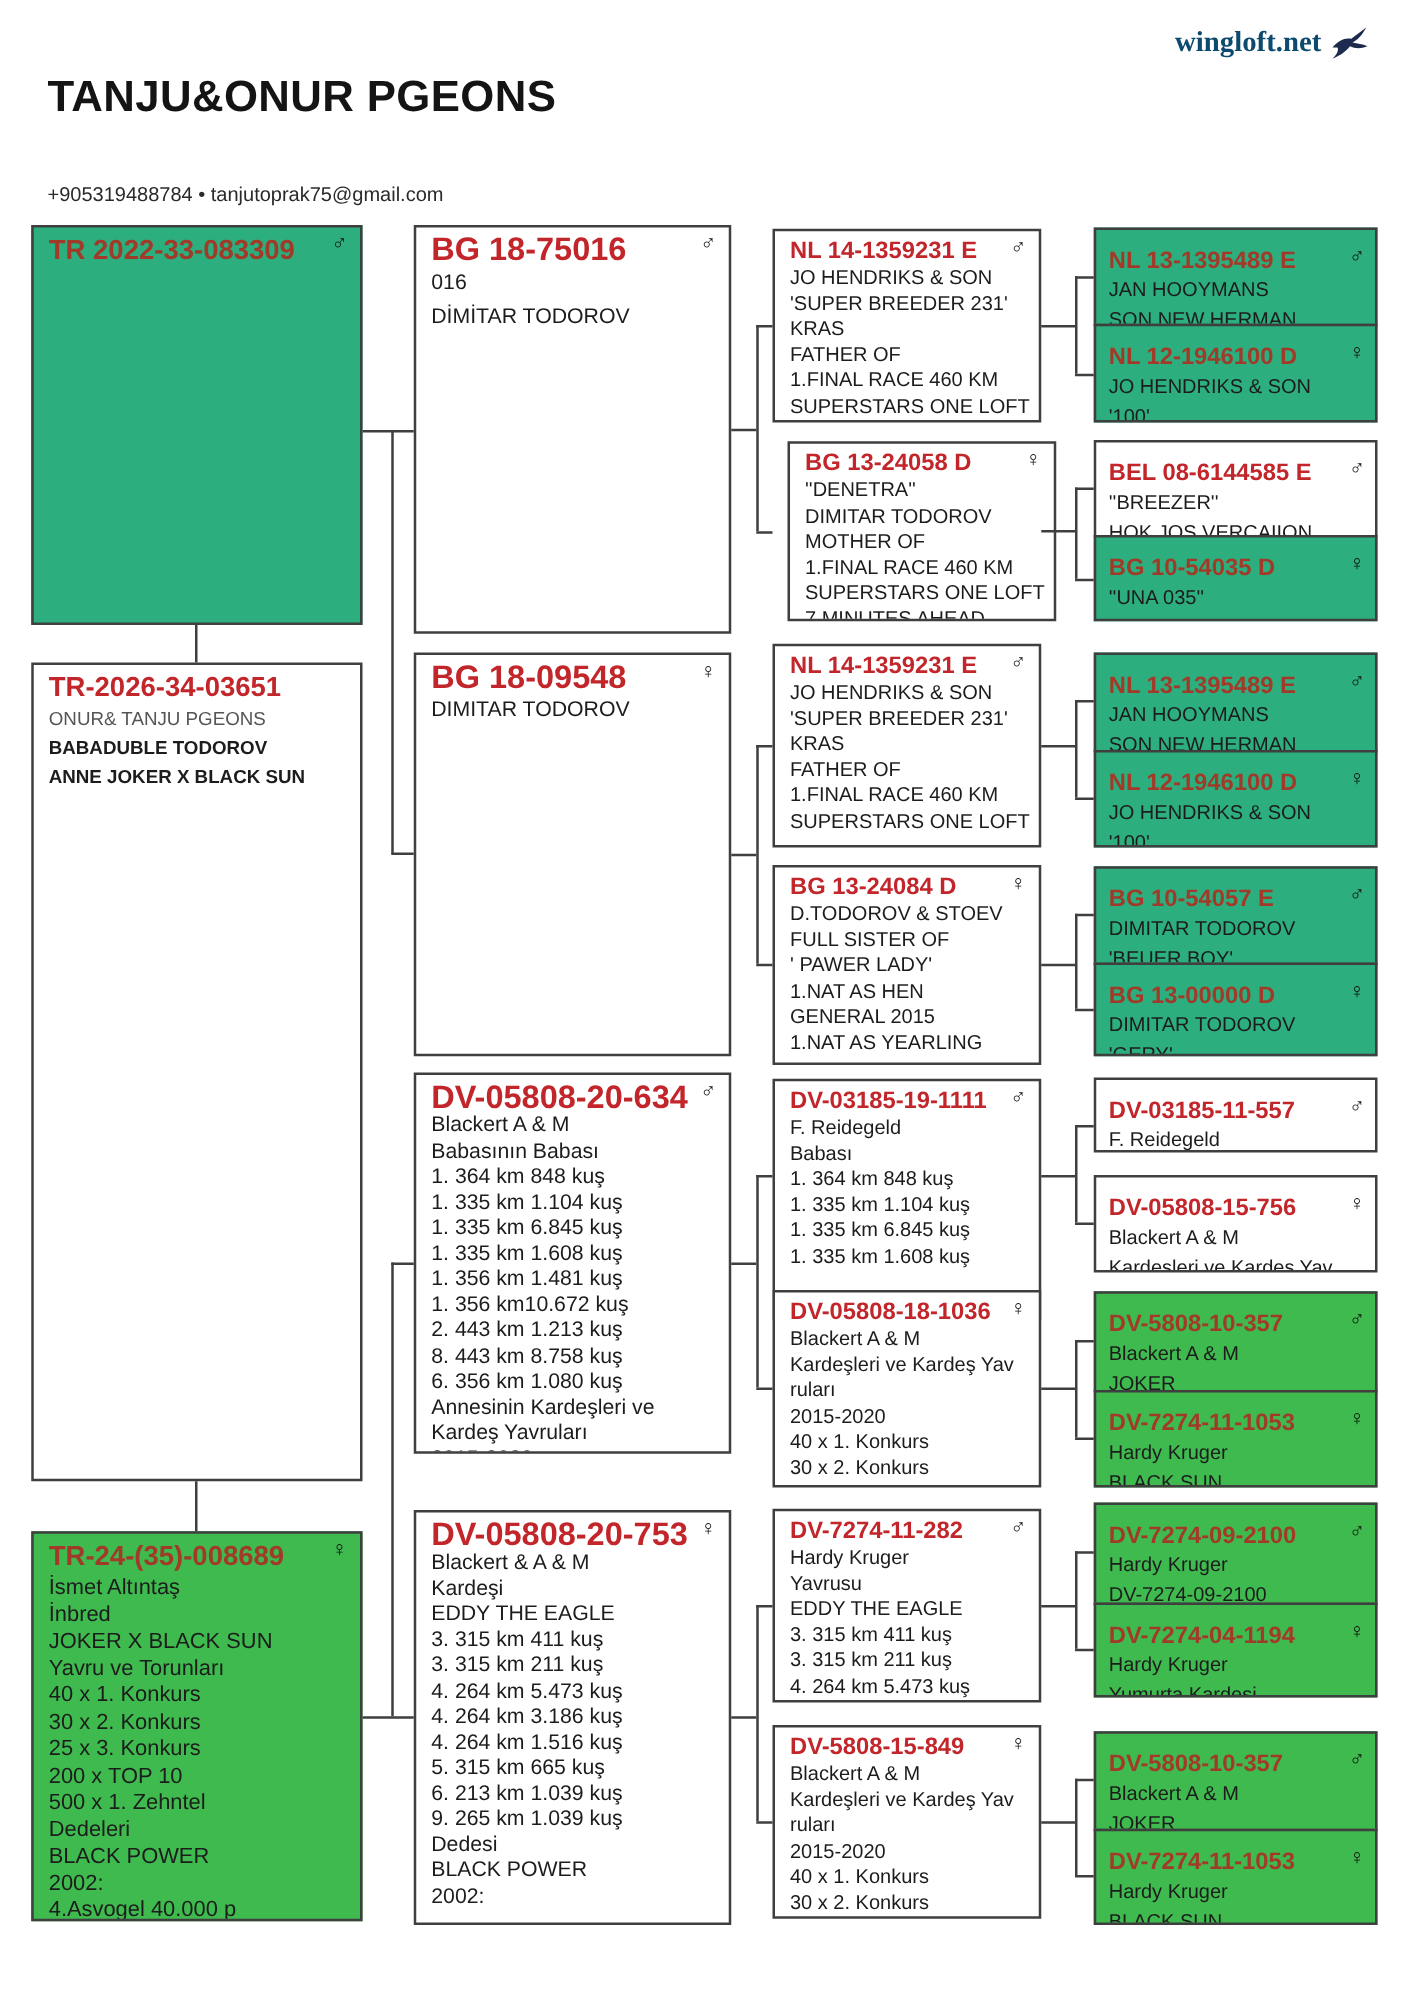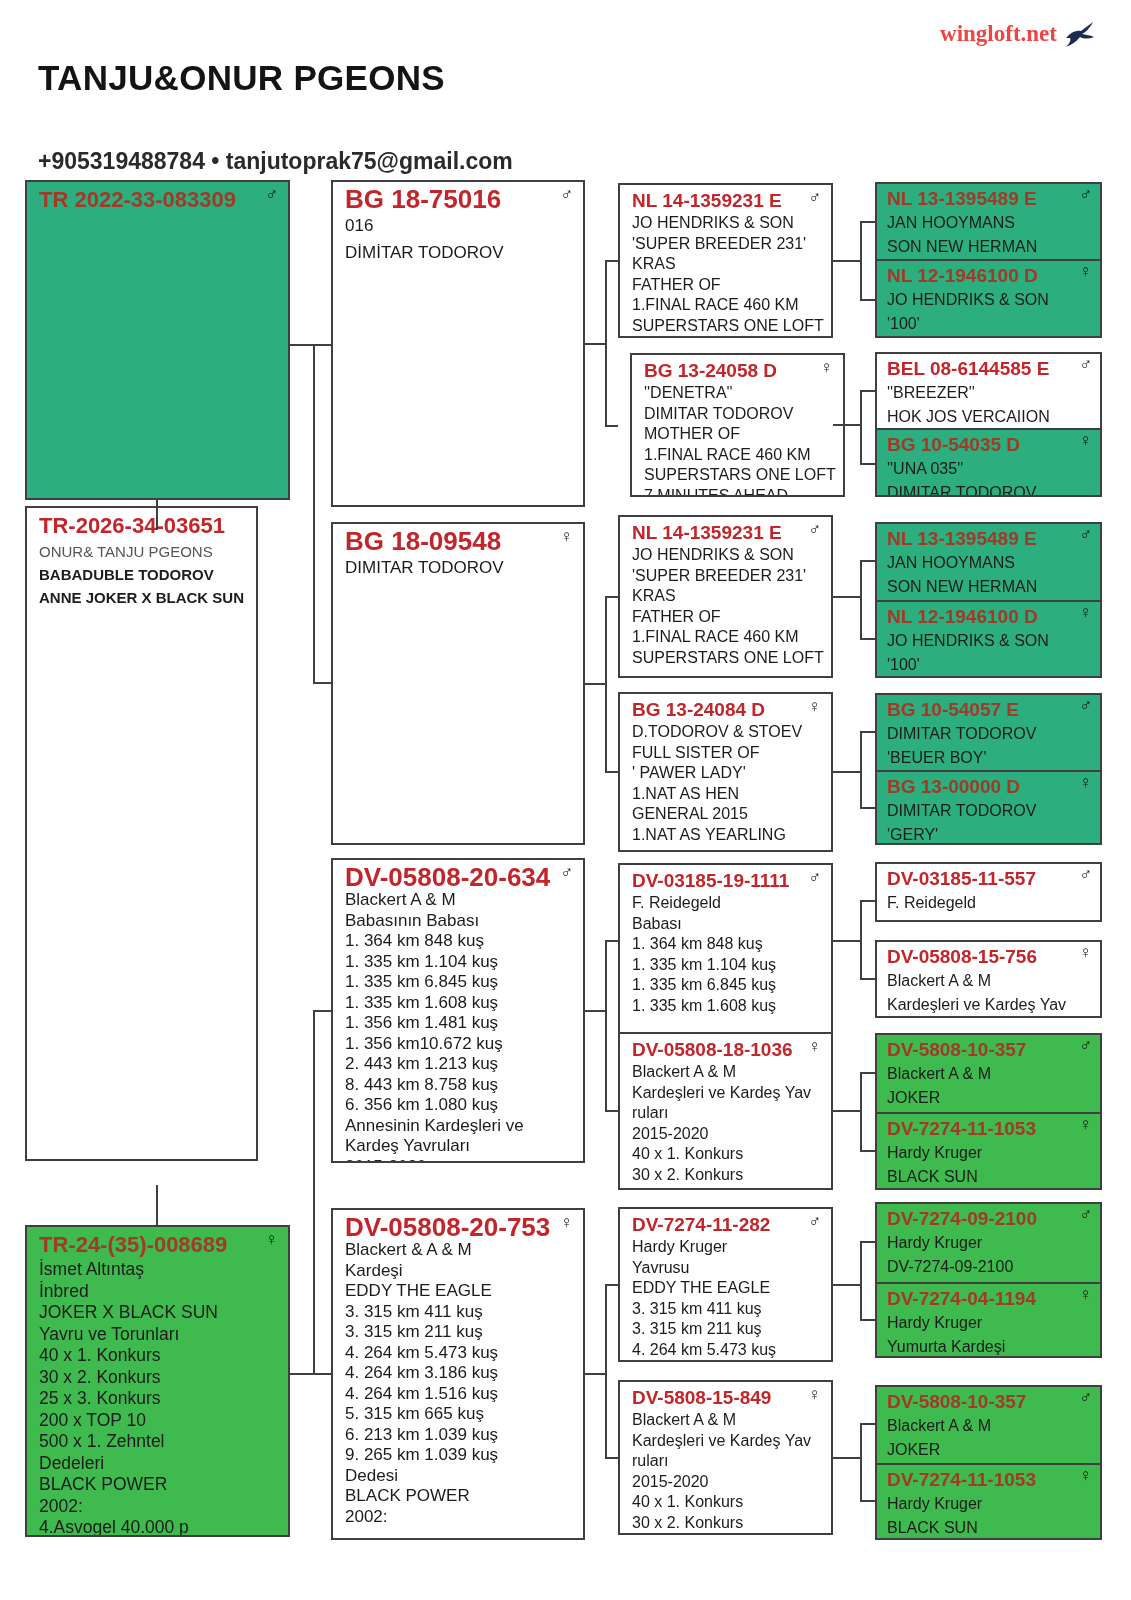--- a/index.html
+++ b/index.html
@@ -1,42 +1,42 @@
 <!DOCTYPE html>
 <html><head>
 <meta charset="utf-8">
 <style>
   html,body{margin:0;padding:0;background:#ffffff;}
   #page{position:relative;width:1131px;height:1600px;background:#fff;
         font-family:"Liberation Sans", sans-serif;overflow:hidden;}
   .title{position:absolute;left:38px;top:58px;font-size:35px;font-weight:800;
          color:#141414;letter-spacing:.3px;}
-  .contact{position:absolute;left:38px;top:148px;font-size:23px;font-weight:700;color:#2a2a2a;}
+  .contact{position:absolute;left:38px;top:148px;font-size:16px;font-weight:400;color:#2a2a2a;}
   .brand{position:absolute;right:34px;top:18px;display:flex;align-items:center;gap:4px;}
-  .brand-text{font-family:"Liberation Serif", serif;font-size:23px;font-weight:700;color:#ef4444;}
+  .brand-text{font-family:"Liberation Serif", serif;font-size:23px;font-weight:700;color:#0c4a6e;}
   .brand-bird{width:36px;height:32px;fill:#1d2b4f;}
 
   .pbox{position:absolute;box-sizing:border-box;background:#fff;border:2px solid #3f3f3f;
         overflow:hidden;padding:4px 8px 2px 12px;}
   .pbox.teal{background:#2cae7e;}
   .pbox.grn{background:#3eba4e;}
   .bhead{display:flex;justify-content:space-between;align-items:flex-start;}
   .ring{font-weight:700;color:#c2262b;white-space:nowrap;}
   .teal .ring,.grn .ring{color:#a13a28;}
   .sex{font-size:17px;color:#111;line-height:1.1;padding-right:2px;}
   .bline{color:#1c1c1c;white-space:nowrap;}
 
   .c1 .ring{font-size:22px;line-height:28px;}
   .c1 .bline{font-size:17.5px;line-height:21.5px;}
   .c2 .ring{font-size:26px;line-height:26px;}
   .c2 .bline{font-size:17px;line-height:20.5px;}
   .c2.sparse .bline{line-height:27px;}
   .c3 .ring{font-size:19px;line-height:24px;}
   .c3 .bline{font-size:16px;line-height:20.5px;}
-  .c4{padding:2px 6px 0 10px;}
+  .c4{padding:12px 6px 0 10px;}
   .c4 .ring{font-size:19px;line-height:25px;}
   .c4 .bline{font-size:16px;line-height:24px;}
 
   .main .bline{font-size:15px;line-height:23px;font-weight:800;}
   .main .blines .bline:first-child{color:#555;font-weight:400;}
 
   .conn{position:absolute;}
   .conn.v{width:0;border-left:2px solid #3f3f3f;}
   .conn.h{height:0;border-top:2px solid #3f3f3f;}
 </style>
@@ -55,21 +55,21 @@
 
   <div id="tree">
 
     <div class="pbox c1 teal" style="left:25px;top:180px;width:265px;height:320px">
       <div class="bhead">
           <span class="ring">TR 2022-33-083309</span>
           <span class="sex">♂</span>
         </div>
     </div>
 
-    <div class="pbox c1 main" style="left:25px;top:506px;width:233px;height:655px">
+    <div class="pbox c1 main" style="left:25px;top:530px;width:265px;height:655px">
       <div class="bhead">
           <span class="ring">TR-2026-34-03651</span>
           <span class="sex"></span>
         </div>
       <div class="blines">
           <div class="bline">ONUR&amp; TANJU PGEONS</div>
           <div class="bline">BABADUBLE TODOROV</div>
           <div class="bline">ANNE JOKER X BLACK SUN</div>
         </div>
     </div>

